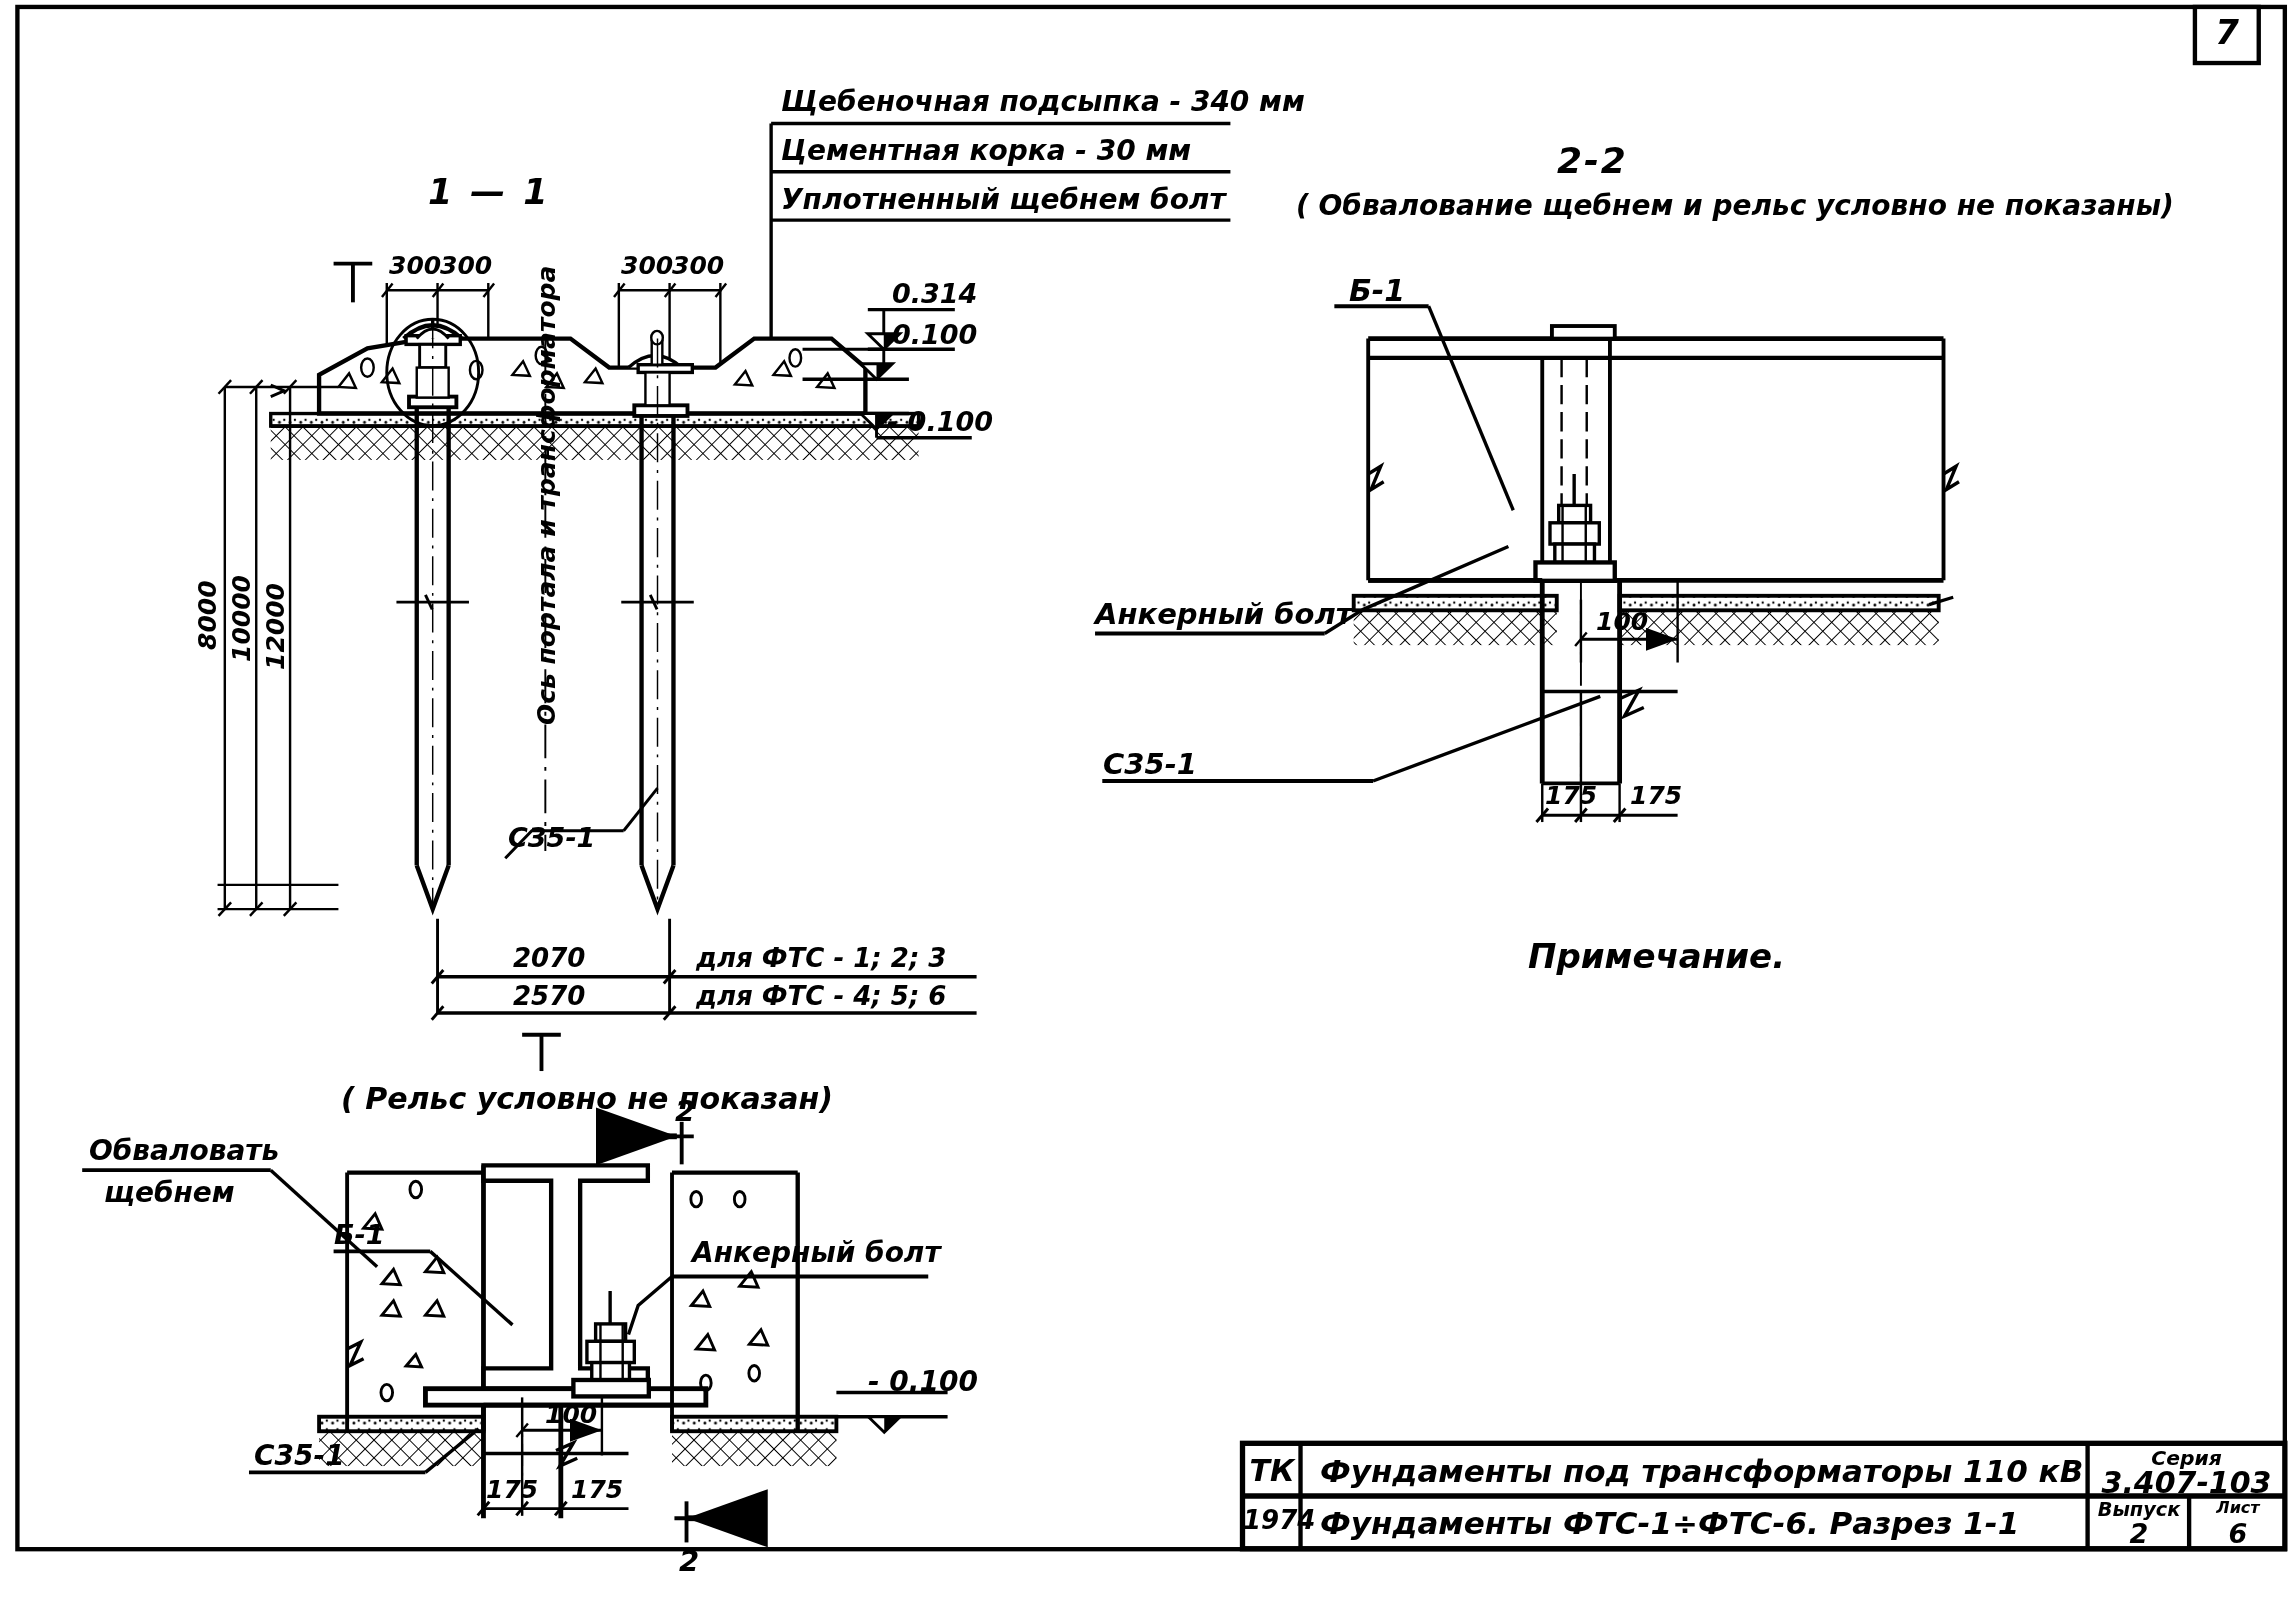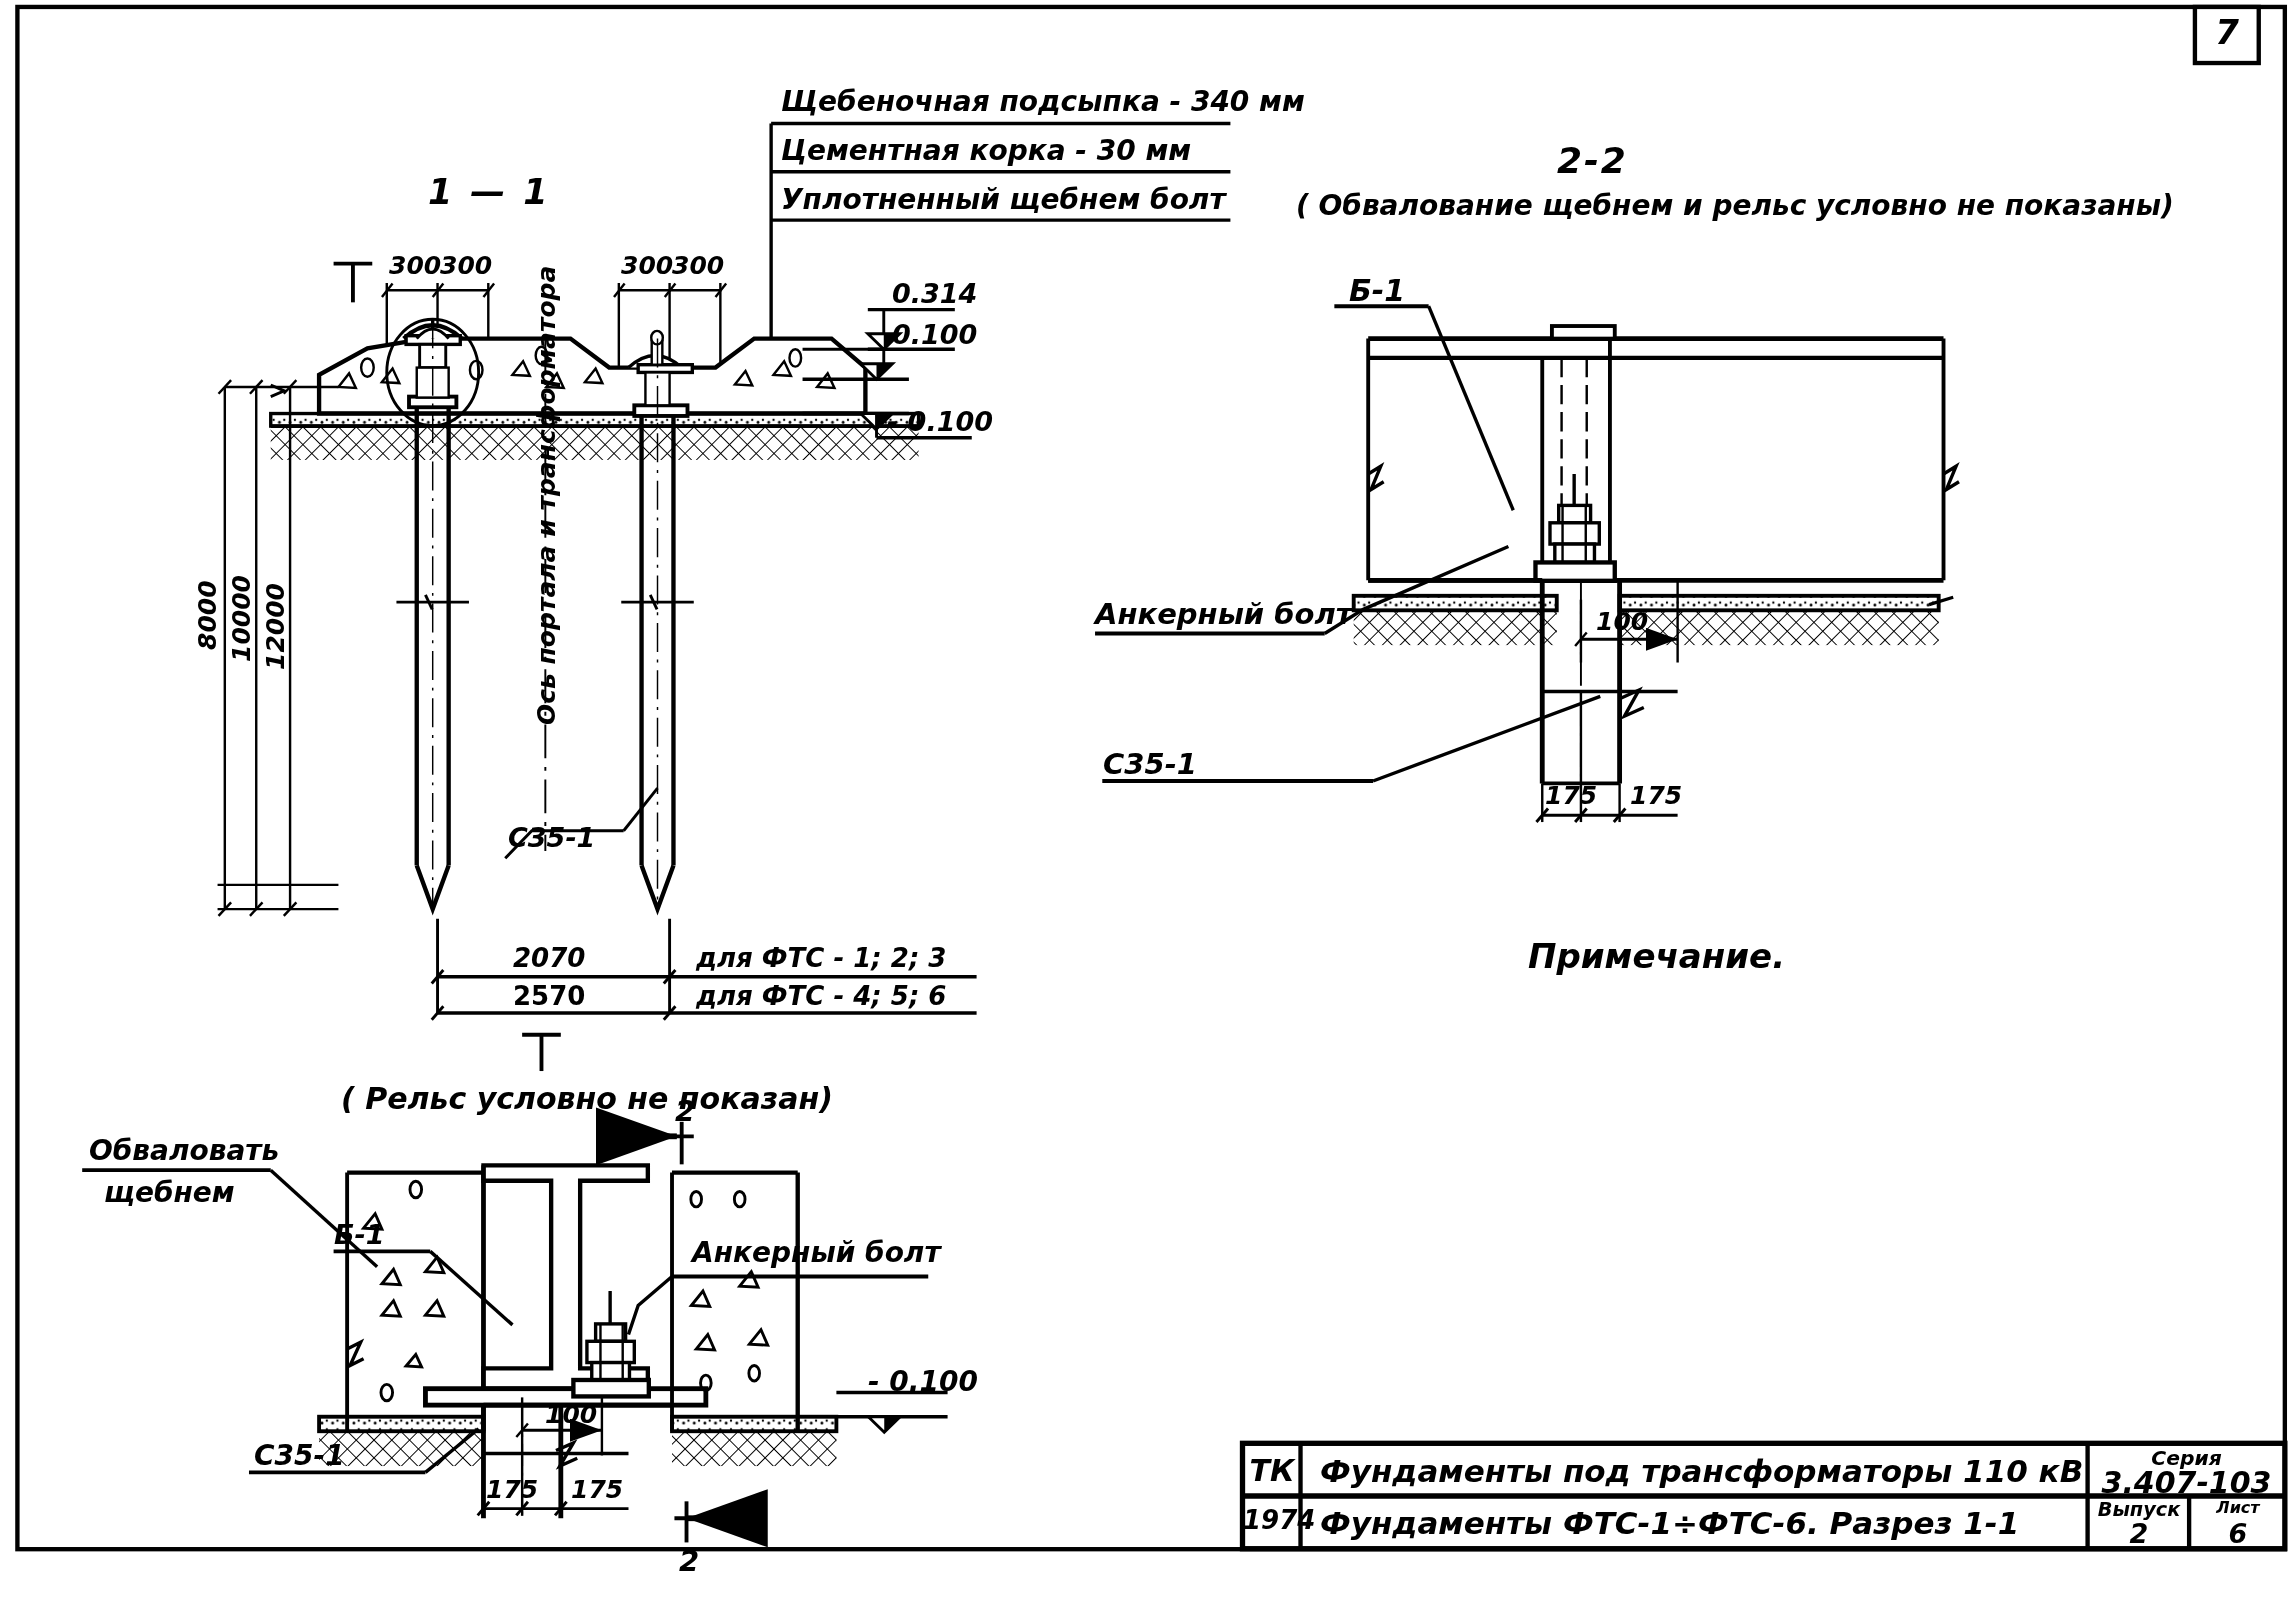--- a/index.html
+++ b/index.html
@@ -447,21 +447,21 @@
             transform:rotate(-90deg);transform-origin:left top;">10000</div>
 <div style="position:absolute;left:261px;top:670px;font-size:25px;font-style:italic;font-weight:bold;
             transform:rotate(-90deg);transform-origin:left top;">12000</div>
 
 <div style="position:absolute;left:532px;top:725px;font-size:25px;font-style:italic;font-weight:bold;white-space:nowrap;
             transform:rotate(-90deg);transform-origin:left top;">Ось портала и трансформатора</div>
 
 <div style="position:absolute;left:508px;top:822px;font-size:27px;font-style:italic;font-weight:bold;">С35-1</div>
 
 <div style="position:absolute;left:513px;top:943px;font-size:26px;font-style:italic;font-weight:bold;">2070</div>
-<div style="position:absolute;left:513px;top:981px;font-size:26px;font-weight:bold;">2570</div>
+<div style="position:absolute;left:513px;top:981px;font-size:26px;font-style:italic;font-weight:bold;">2570</div>
 <div style="position:absolute;left:696px;top:943px;font-size:26px;font-style:italic;font-weight:bold;white-space:nowrap;">для ФТС - 1; 2; 3</div>
 <div style="position:absolute;left:696px;top:981px;font-size:26px;font-style:italic;font-weight:bold;white-space:nowrap;">для ФТС - 4; 5; 6</div>
 
 <div style="position:absolute;left:1557px;top:140px;font-size:36px;font-style:italic;font-weight:bold;letter-spacing:1.9px;">2-2</div>
 <div style="position:absolute;left:1296px;top:189px;font-size:28px;font-style:italic;font-weight:bold;white-space:nowrap;">( Обвалование щебнем и рельс условно не показаны)</div>
 
 <div style="position:absolute;left:1349px;top:273px;font-size:30px;font-style:italic;font-weight:bold;">Б-1</div>
 <div style="position:absolute;left:1095px;top:597px;font-size:29px;font-style:italic;font-weight:bold;white-space:nowrap;">Анкерный болт</div>
 <div style="position:absolute;left:1103px;top:747px;font-size:29px;font-style:italic;font-weight:bold;">С35-1</div>
 <div style="position:absolute;left:1596px;top:607px;font-size:25px;font-style:italic;font-weight:bold;">100</div>

